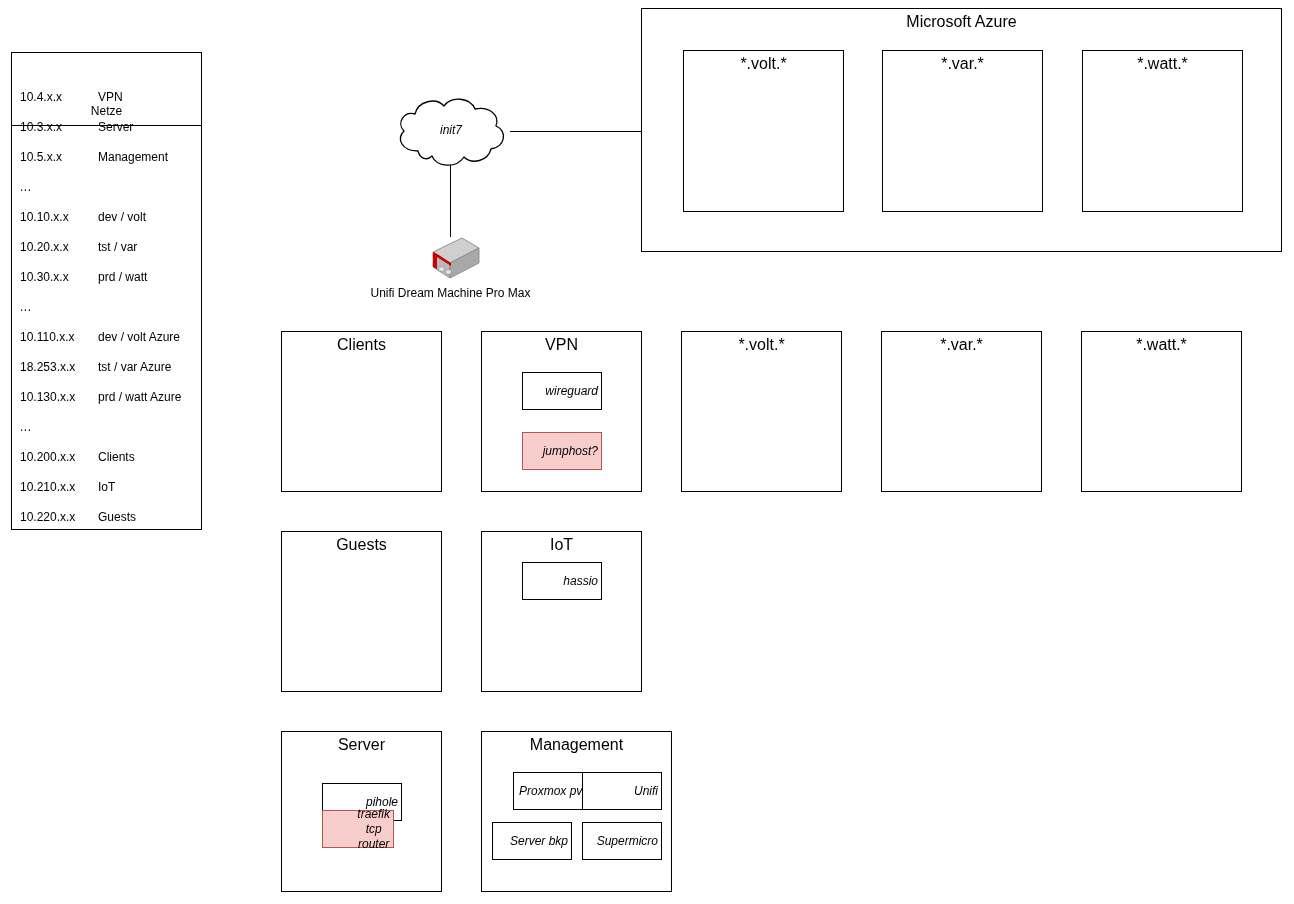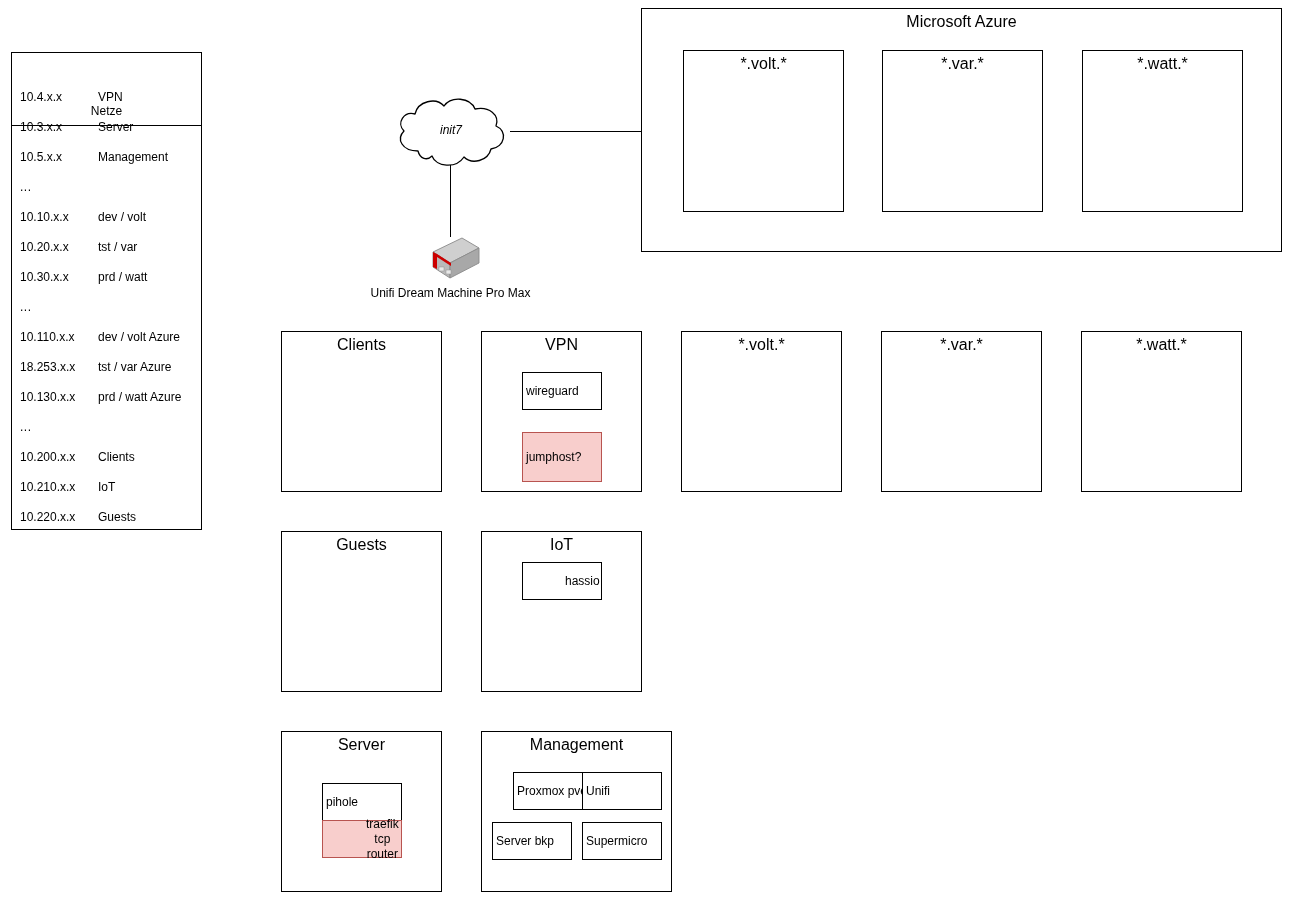--- a/index.html
+++ b/index.html
@@ -84,23 +84,24 @@
 
   
   .svc {
     position: absolute;
     box-sizing: border-box;
     border: 1.2px solid #000000;
     background: #ffffff;
     font-size: 12px;
     display: flex;
     align-items: center;
-    justify-content: flex-start;
+    justify-content: flex-end;
     text-align: center;
     line-height: 15px;
+    font-style: italic;
   }
   .svc.warn {
     background: #f8cecc;
     border-color: #b85450;
   }
   .svc .svc-label { display: block; padding: 0 3px; }
 
   
   .azure-box {
     left: 641px; top: 8px;
@@ -268,21 +269,21 @@
 
   <div class="abs rect zone-box" style="left:281px; top:331px; width:161px; height:161px;">
     <div class="rect-title">Clients</div>
   </div>
 
   <div class="abs rect zone-box" style="left:481px; top:331px; width:161px; height:161px;">
     <div class="rect-title">VPN</div>
     <div class="svc" style="left:40px; top:40px; width:80px; height:38px;">
       <span class="svc-label">wireguard</span>
     </div>
-    <div class="svc warn" style="left:40px; top:100px; width:80px; height:50px;">
+    <div class="svc warn" style="left:40px; top:100px; width:80px; height:38px;">
       <span class="svc-label">jumphost?</span>
     </div>
   </div>
 
   <div class="abs rect zone-box" style="left:681px; top:331px; width:161px; height:161px;">
     <div class="rect-title">*.volt.*</div>
   </div>
 
   <div class="abs rect zone-box" style="left:881px; top:331px; width:161px; height:161px;">
     <div class="rect-title">*.var.*</div>
@@ -301,21 +302,21 @@
     <div class="svc" style="left:40px; top:30px; width:80px; height:38px;padding-left:39px;">
       <span class="svc-label">hassio</span>
     </div>
   </div>
 
   <div class="abs rect zone-box" style="left:281px; top:731px; width:161px; height:161px;">
     <div class="rect-title">Server</div>
     <div class="svc" style="left:40px; top:51px; width:80px; height:38px;">
       <span class="svc-label">pihole</span>
     </div>
-    <div class="svc warn" style="left:40px; top:88px; width:80px; height:38px;padding-left:40px;">
+    <div class="svc warn" style="left:40px; top:78px; width:72px; height:38px;padding-left:40px;">
       <span class="svc-label multiline">traefik<br>tcp router</span>
     </div>
   </div>
 
   <div class="abs rect zone-box" style="left:481px; top:731px; width:191px; height:161px;">
     <div class="rect-title">Management</div>
     <div class="svc" style="left:10px; top:40px; width:80px; height:38px;margin-left:21px;">
       <span class="svc-label">Proxmox pve</span>
     </div>
     <div class="svc" style="left:100px; top:40px; width:80px; height:38px;">

